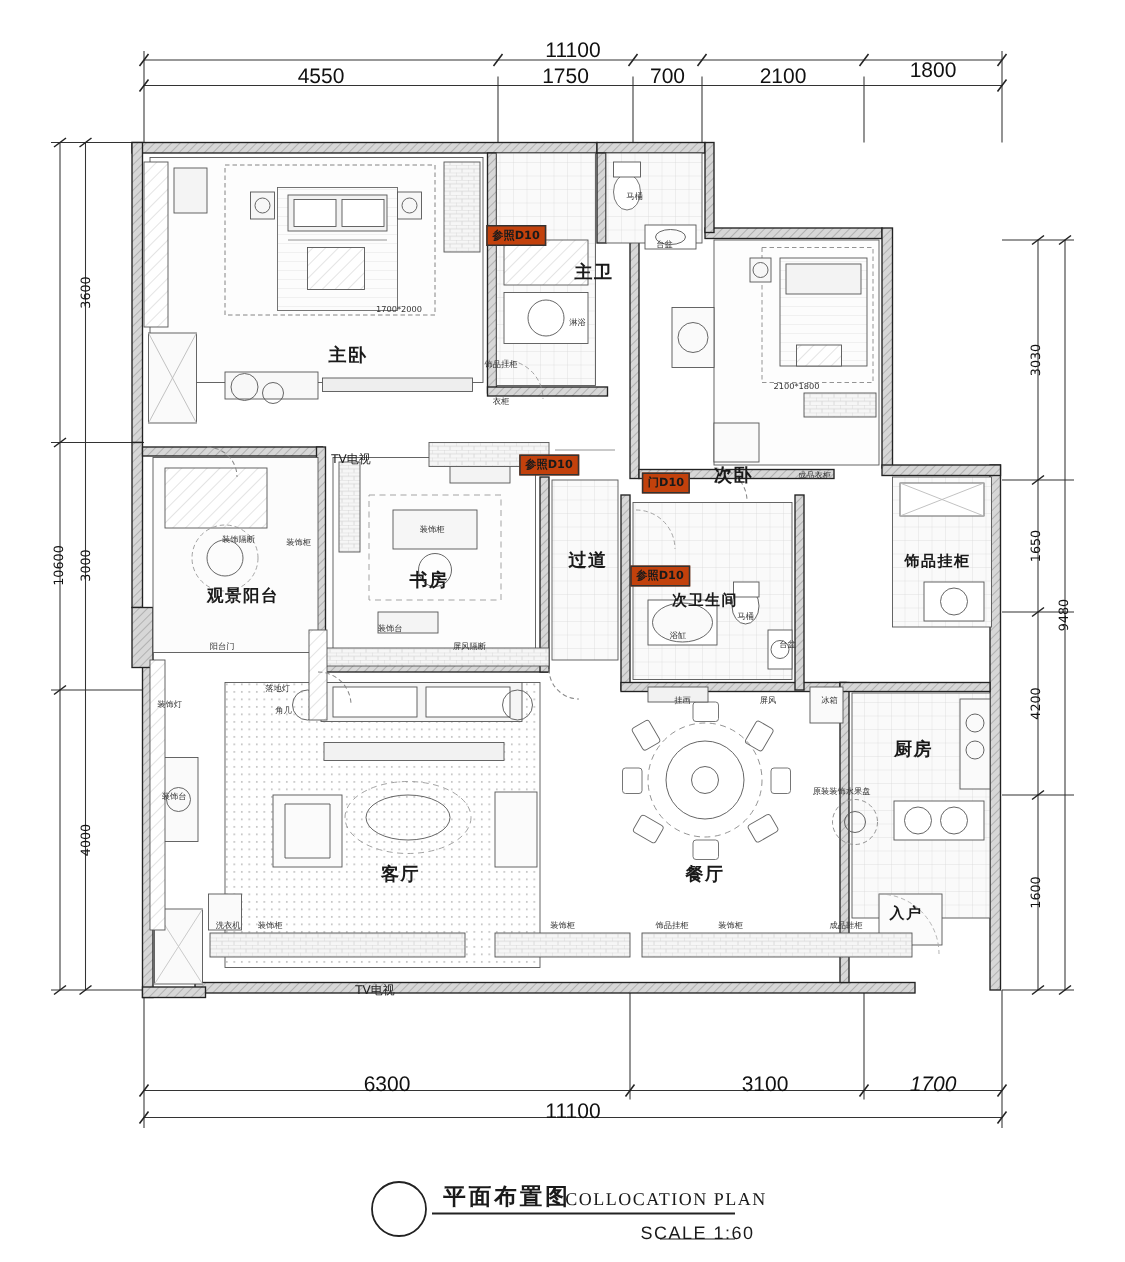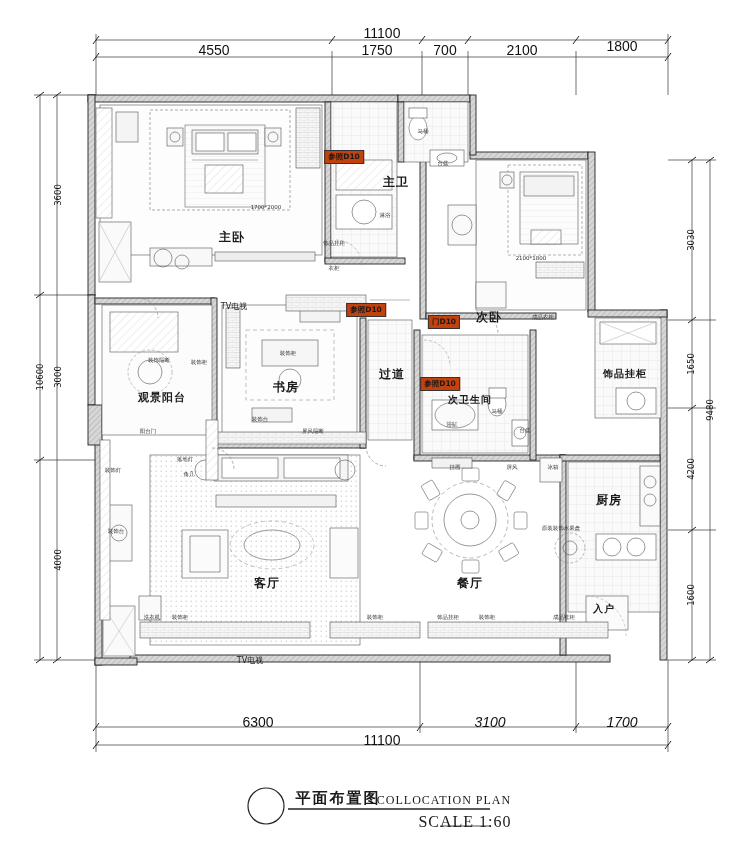--- a/index.html
+++ b/index.html
@@ -10,21 +10,21 @@
        font-family:"DejaVu Sans","Liberation Sans",sans-serif;}
   .room{font-size:12px;font-weight:bold;letter-spacing:1px;}
   .tiny{font-size:5.5px;color:#333;}
   .tiny2{font-size:6px;color:#222;margin-top:44px;}
   .dim{font-size:14px;color:#111;font-family:"Liberation Sans",sans-serif;}
   .dimv{font-size:8.5px;color:#111;transform:translate(-50%,-50%) rotate(-90deg);}
   .boxed{font-size:7.5px;border:1px solid #333;padding:1px 3px;background:#c2410c;font-weight:bold;}
   .title-cn{font-size:15px;font-weight:bold;letter-spacing:2px;
             font-family:"DejaVu Sans","Liberation Sans",sans-serif;}
   .title-en{font-size:12px;letter-spacing:1px;font-family:"Liberation Serif",serif;}
-  .scale{font-size:16px;letter-spacing:1px;font-family:Liberation Serif, serif;}
+  .scale{font-size:12px;letter-spacing:1px;font-family:Liberation Sans, sans-serif;}
 </style>
 </head>
 <body>
 
 <svg class="plan" viewBox="0 0 750 841">
   <defs>
     <pattern id="hatchWall" width="4" height="4" patternUnits="userSpaceOnUse" patternTransform="rotate(45)">
       <rect width="4" height="4" fill="#d7d7d7"></rect>
       <line x1="0" y1="0" x2="0" y2="4" stroke="#8e8e8e" stroke-width="0.7"></line>
     </pattern>
@@ -308,21 +308,21 @@
 </svg>
 
 <div class="lbl dim" style="left:382px;top:33px;">11100</div>
 <div class="lbl dim" style="left:214px;top:50px;">4550</div>
 <div class="lbl dim" style="left:377px;top:50px;">1750</div>
 <div class="lbl dim" style="left:445px;top:50px;">700</div>
 <div class="lbl dim" style="left:522px;top:50px;">2100</div>
 <div class="lbl dim" style="left:622px;top:46px;">1800</div>
 
 <div class="lbl dim" style="left:258px;top:722px;">6300</div>
-<div class="lbl dim" style="left:490px;top:722px;font-style:italic;">3100</div>
+<div class="lbl dim" style="left:510px;top:722px;">3100</div>
 <div class="lbl dim" style="left:622px;top:722px;font-style:italic;">1700</div>
 <div class="lbl dim" style="left:382px;top:740px;">11100</div>
 
 <div class="lbl dimv" style="left:40px;top:377px;">10600</div>
 <div class="lbl dimv" style="left:58px;top:195px;">3600</div>
 <div class="lbl dimv" style="left:58px;top:377px;">3000</div>
 <div class="lbl dimv" style="left:58px;top:560px;">4000</div>
 
 <div class="lbl dimv" style="left:710px;top:410px;">9480</div>
 <div class="lbl dimv" style="left:691px;top:240px;">3030</div>

